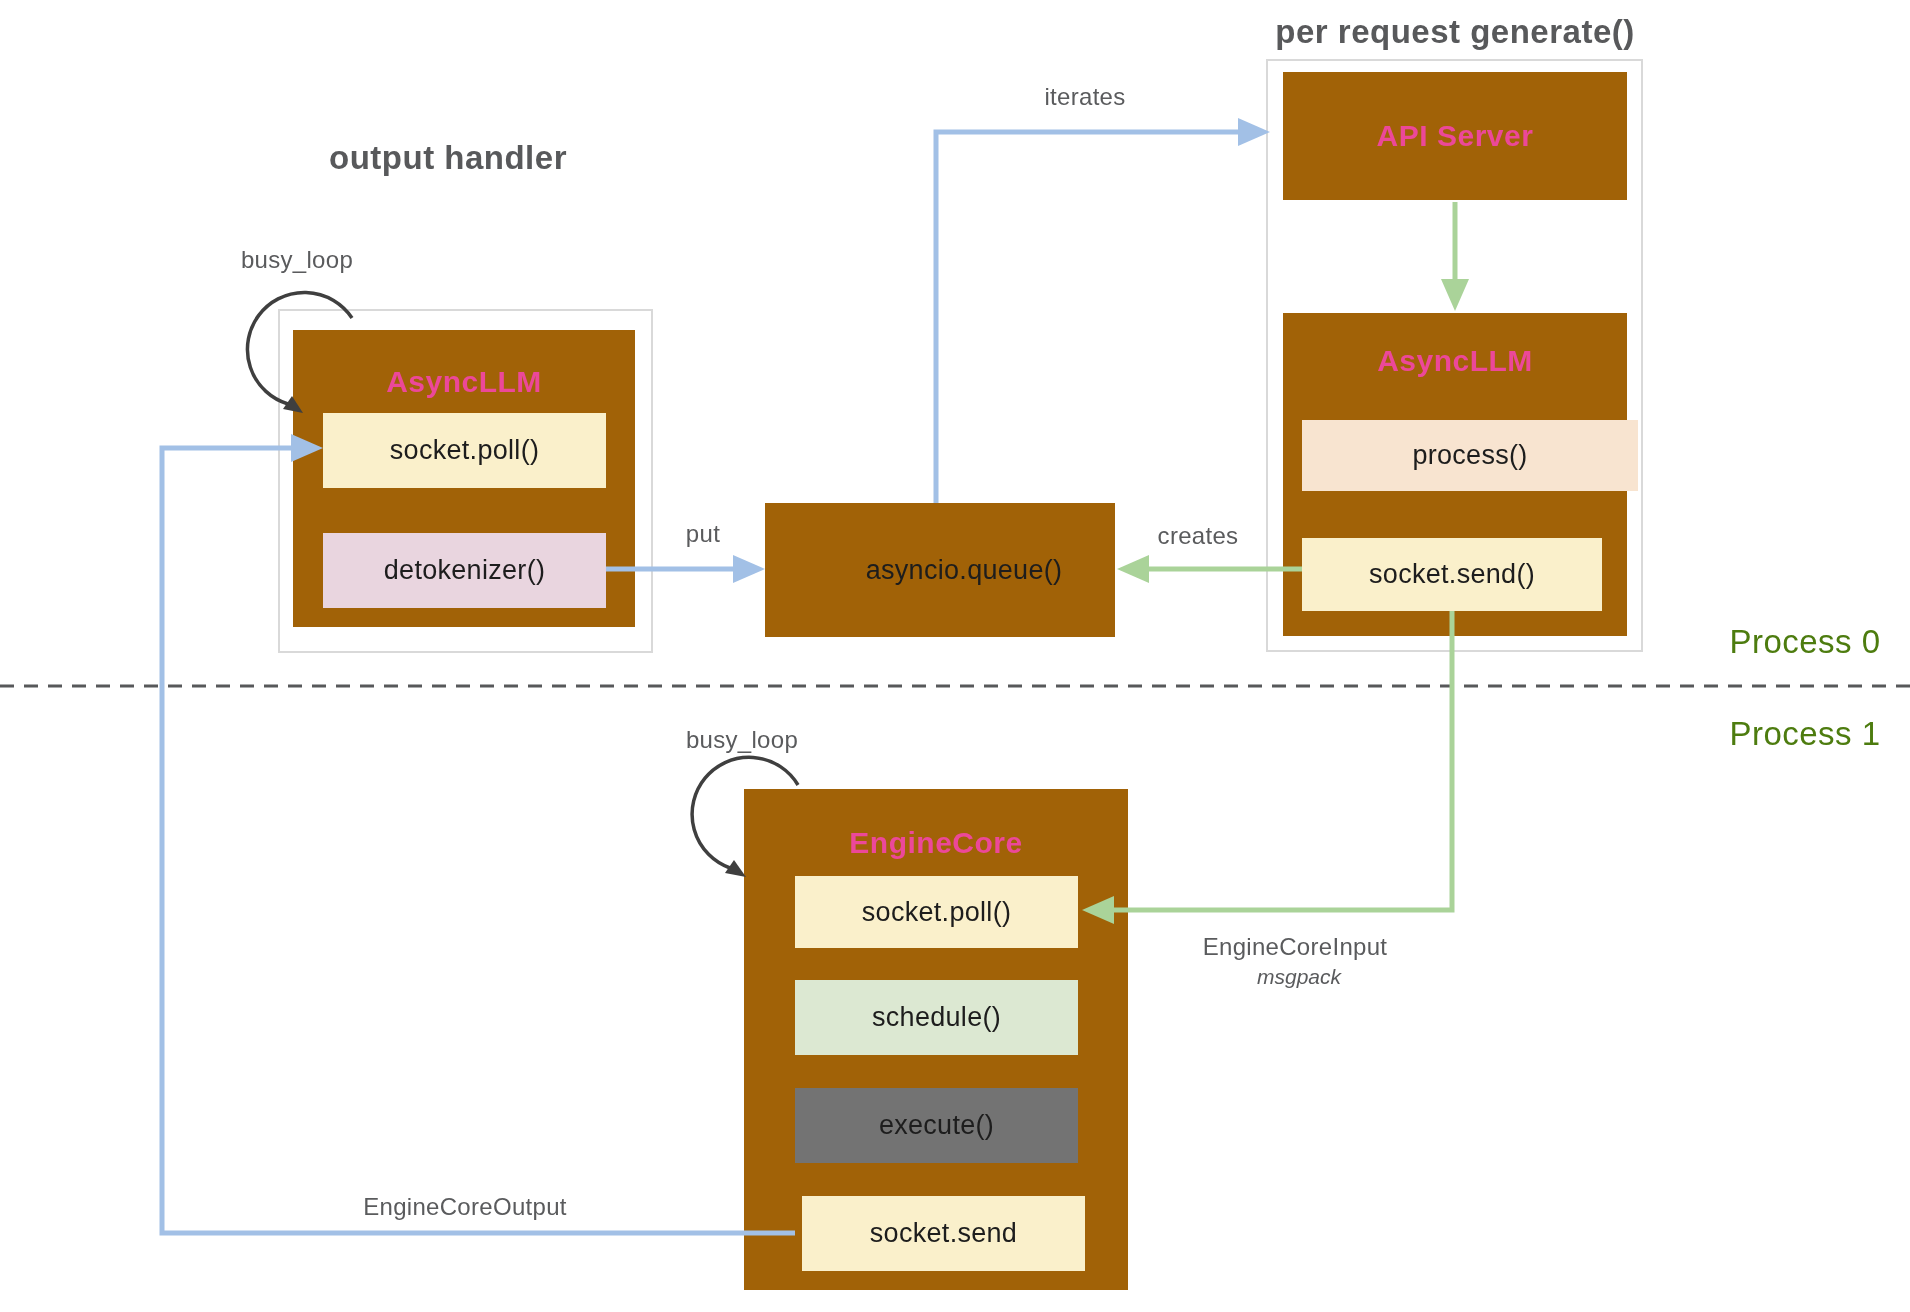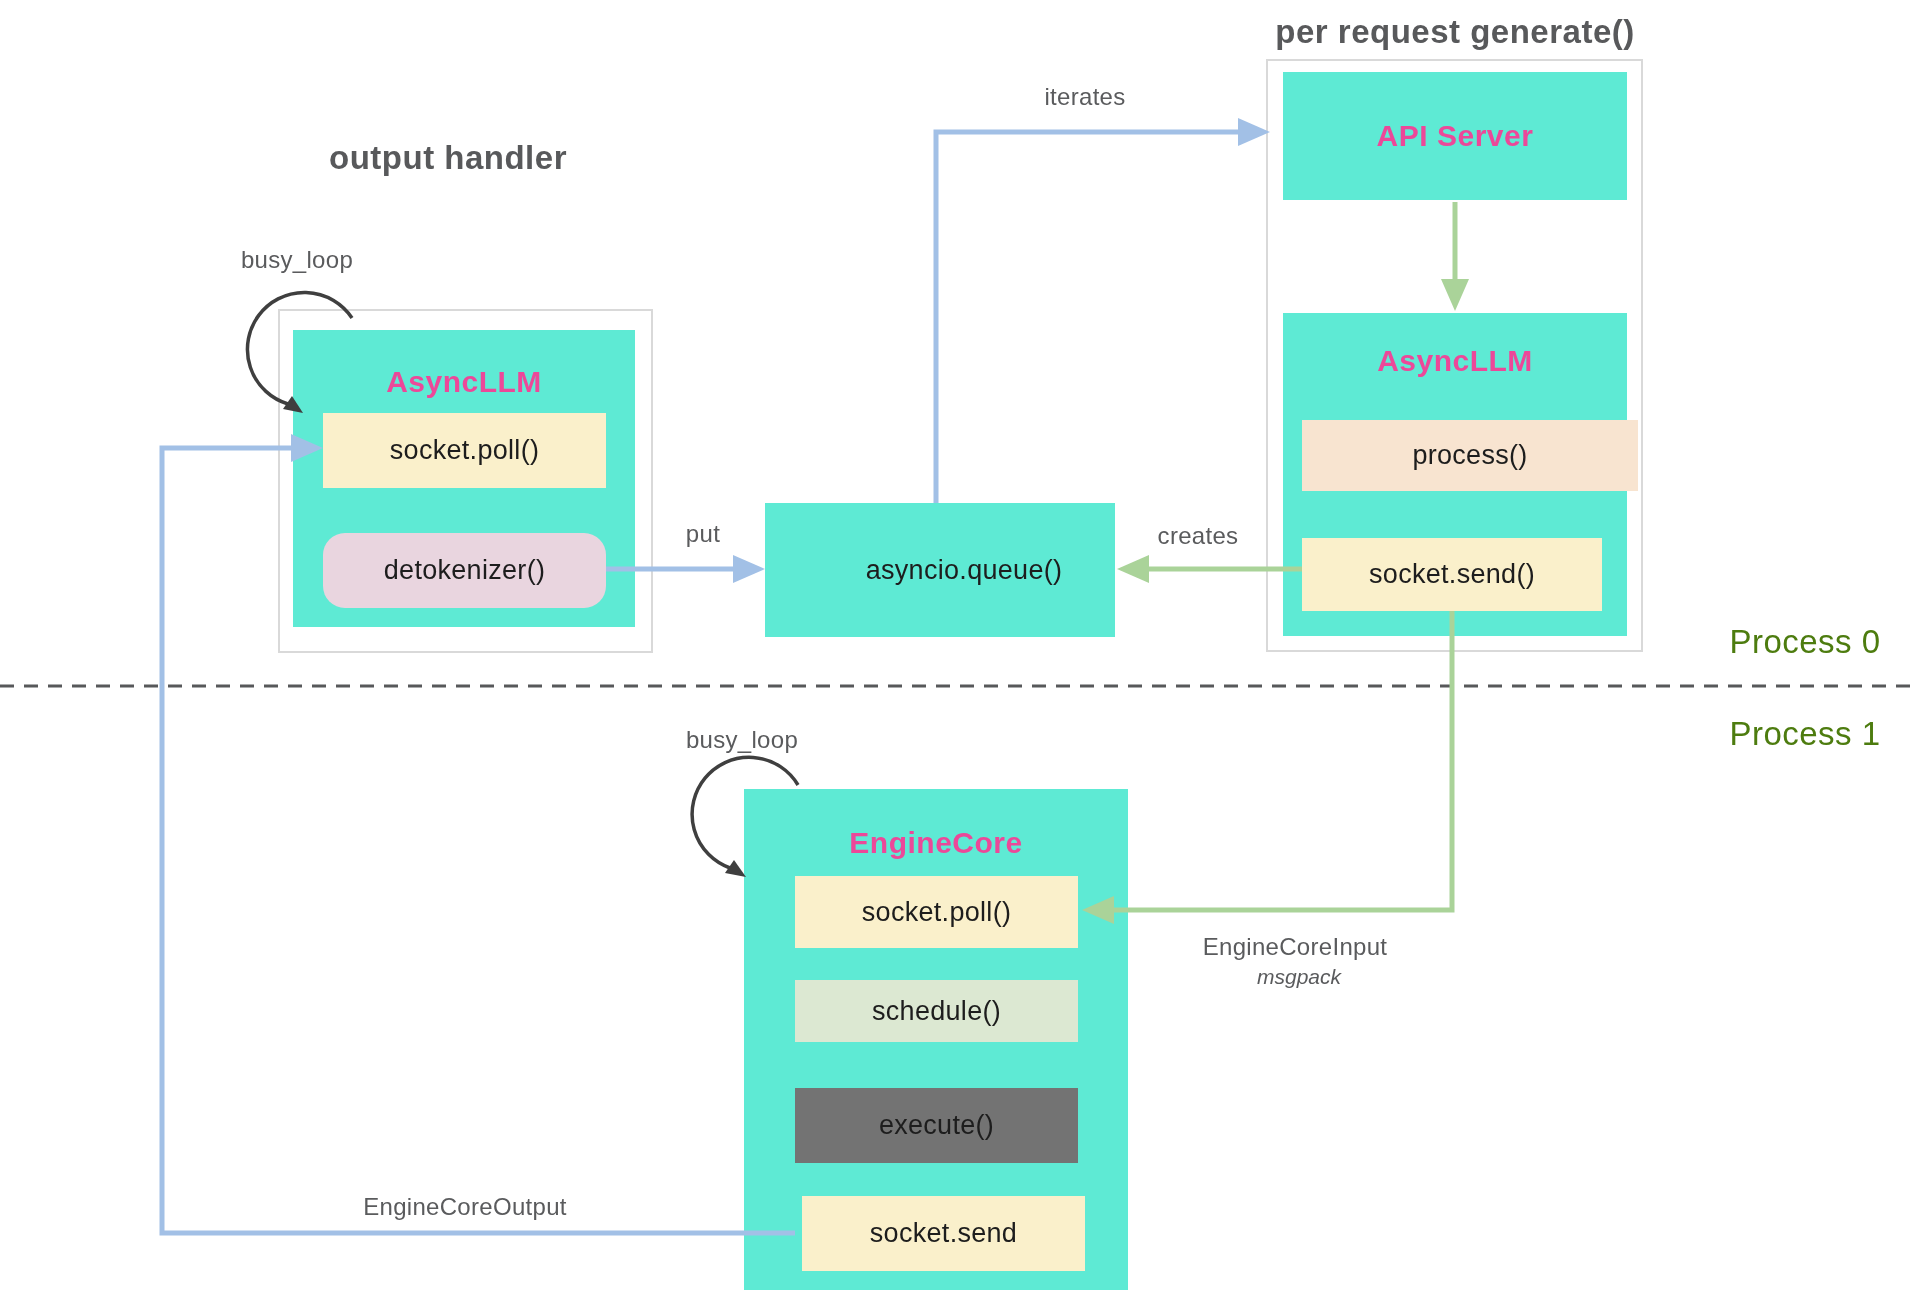--- a/index.html
+++ b/index.html
@@ -4,28 +4,28 @@
 <style>
   html,body{margin:0;padding:0;background:#ffffff;}
   #canvas{
     position:relative;width:1910px;height:1312px;background:#ffffff;overflow:hidden;
     font-family:"Liberation Sans","DejaVu Sans",sans-serif;
   }
   svg.layer{position:absolute;left:0;top:0;width:1910px;height:1312px;}
   #layer-under{z-index:1;}
   .box{position:absolute;box-sizing:border-box;z-index:2;}
   .outer-box{background:#ffffff;border:2px solid #d9d9d9;}
-  .gray-box{background:#5eead4;padding-left:48px;}
+  .gray-box{background:#a16207;padding-left:48px;}
   .chip{
     position:absolute;box-sizing:border-box;z-index:2;
     display:flex;align-items:center;justify-content:center;
     font-size:27px;color:#1d1d1d;letter-spacing:0.3px;
   }
   .chip-yellow{background:#faf0cb;}
-  .chip-pink{background:#e9d5df;border-radius:22px;}
+  .chip-pink{background:#e9d5df;}
   .chip-peach{background:#f8e4d0;}
   .chip-green{background:#dce8d2;}
   .chip-blue{background:#737373;}
   .node-title{
     position:absolute;z-index:3;transform:translate(-50%,-50%);
     font-weight:bold;font-size:30px;color:#ec4899;white-space:nowrap;letter-spacing:0.5px;
   }
   .section-title{
     position:absolute;z-index:3;transform:translate(-50%,-50%);
     font-weight:bold;font-size:33px;color:#58595b;white-space:nowrap;letter-spacing:0.5px;
@@ -95,21 +95,21 @@
 
   <div class="process-label" style="left:1805px;top:642px;">Process 0</div>
   <div class="process-label" style="left:1805px;top:734px;">Process 1</div>
 
   <div class="edge-label" style="left:742px;top:740px;">busy_loop</div>
   <div class="box gray-box" style="left:744px;top:789px;width:384px;height:501px;"></div>
   <div class="node-title" style="left:936px;top:843px;">EngineCore</div>
   <div class="chip chip-yellow" style="left:795px;top:876px;width:283px;height:72px;">
     <span>socket.poll()</span>
   </div>
-  <div class="chip chip-green" style="left:795px;top:980px;width:283px;height:62px;">
+  <div class="chip chip-green" style="left:795px;top:980px;width:283px;height:75px;">
     <span>schedule()</span>
   </div>
   <div class="chip chip-blue" style="left:795px;top:1088px;width:283px;height:75px;">
     <span>execute()</span>
   </div>
   <div class="chip chip-yellow" style="left:795px;top:1196px;width:283px;height:75px;margin-left:7px;">
     <span>socket.send</span>
   </div>
 
   <div class="edge-label" style="left:1295px;top:947px;">EngineCoreInput</div>

